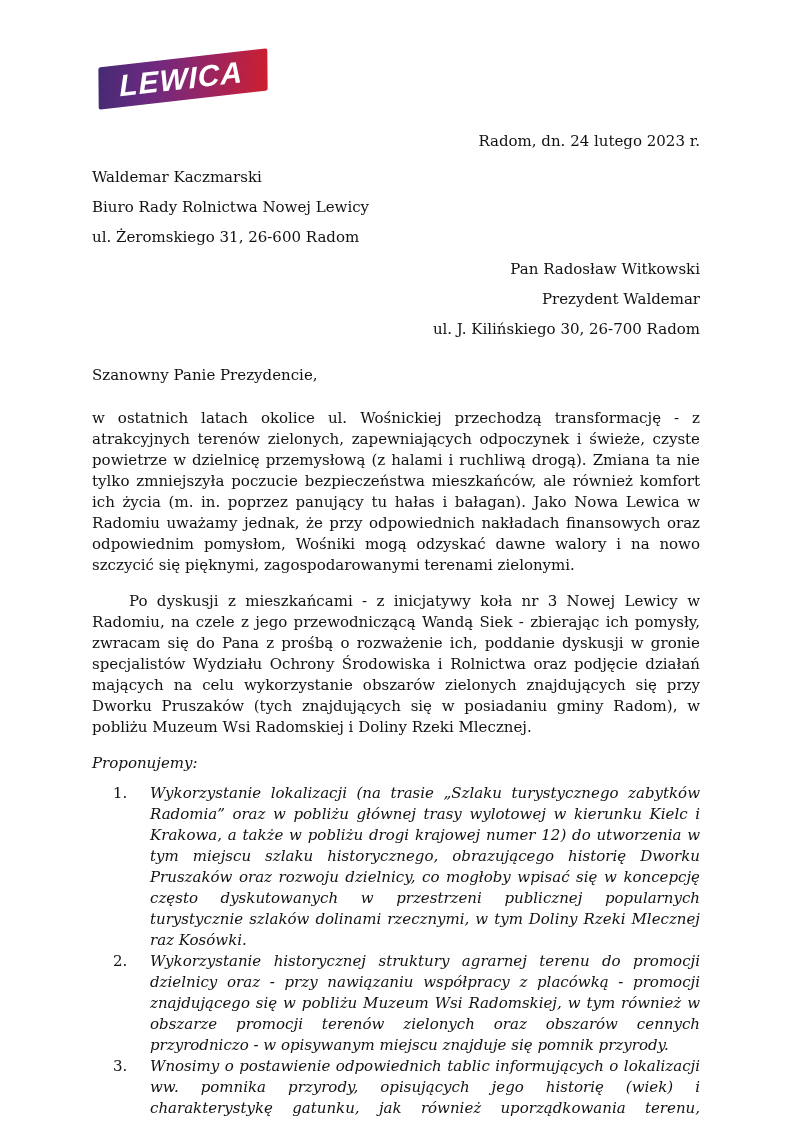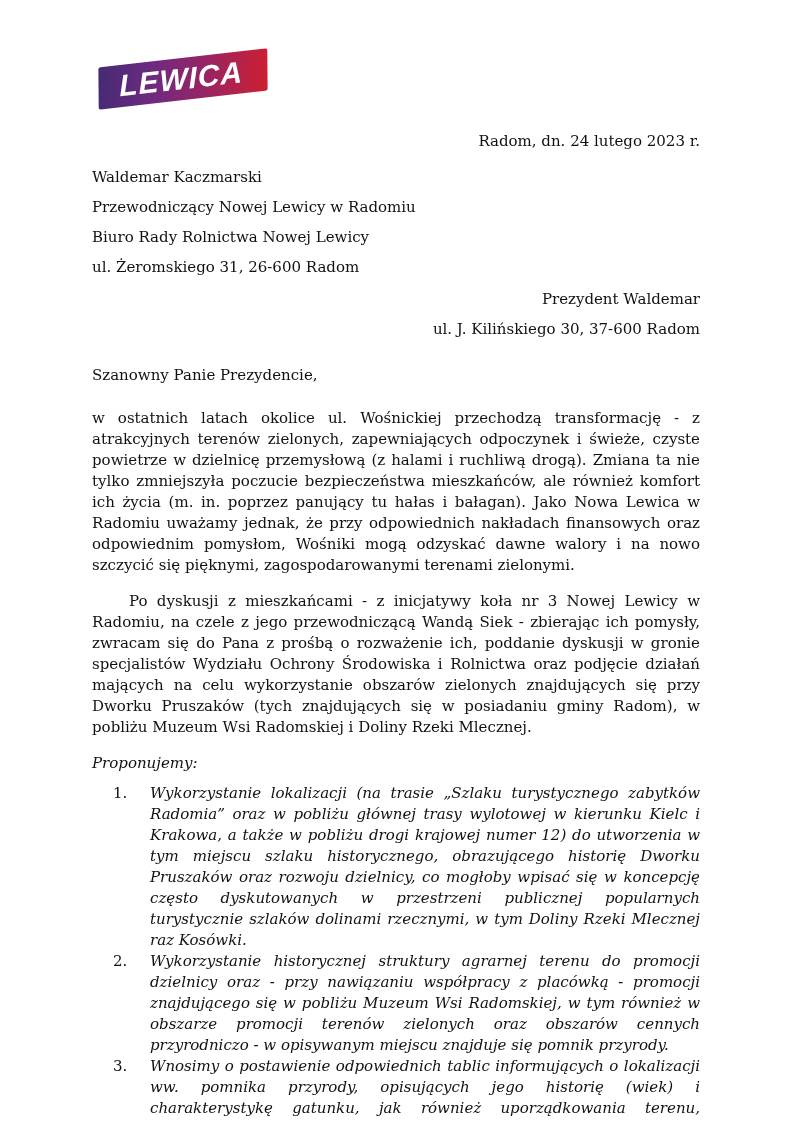--- a/index.html
+++ b/index.html
@@ -106,28 +106,28 @@
   <div class="logo-wrap">
     <div class="logo-banner">
       <span class="logo-text">LEWICA</span>
     </div>
   </div>
 
   <div class="date-line">Radom, dn. 24 lutego 2023 r.</div>
 
   <div class="sender-block">
     <p class="line">Waldemar Kaczmarski</p>
-    <p class="line">Przewodniczący Nowej Lewicy w Radomiu</p>
     <p class="line">Biuro Rady Rolnictwa Nowej Lewicy</p>
     <p class="line">ul. Żeromskiego 31, 26-600 Radom</p>
   </div>
 
   <div class="recipient-block">
+    <p class="line">Pan Radosław Witkowski</p>
     <p class="line">Prezydent Waldemar</p>
-    <p class="line">ul. J. Kilińskiego 30, 37-600 Radom</p>
+    <p class="line">ul. J. Kilińskiego 30, 26-700 Radom</p>
   </div>
 
   <div class="salutation">Szanowny Panie Prezydencie,</div>
 
   <p class="para">w ostatnich latach okolice ul. Wośnickiej przechodzą transformację - z atrakcyjnych terenów zielonych, zapewniających odpoczynek i świeże, czyste powietrze w dzielnicę przemysłową (z halami i ruchliwą drogą). Zmiana ta nie tylko zmniejszyła poczucie bezpieczeństwa mieszkańców, ale również komfort ich życia (m. in. poprzez panujący tu hałas i bałagan). Jako Nowa Lewica w Radomiu uważamy jednak, że przy odpowiednich nakładach finansowych oraz odpowiednim pomysłom, Wośniki mogą odzyskać dawne walory i na nowo szczycić się pięknymi, zagospodarowanymi terenami zielonymi.</p>
   <p class="para indent">Po dyskusji z mieszkańcami - z inicjatywy koła nr 3 Nowej Lewicy w Radomiu, na czele z jego przewodniczącą Wandą Siek - zbierając ich pomysły, zwracam się do Pana z prośbą o rozważenie ich, poddanie dyskusji w gronie specjalistów Wydziału Ochrony Środowiska i Rolnictwa oraz podjęcie działań mających na celu wykorzystanie obszarów zielonych znajdujących się przy Dworku Pruszaków (tych znajdujących się w posiadaniu gminy Radom), w pobliżu Muzeum Wsi Radomskiej i Doliny Rzeki Mlecznej.</p>
 
   <div class="proposals-intro">Proponujemy:</div>
 
   <div class="proposal-list">

